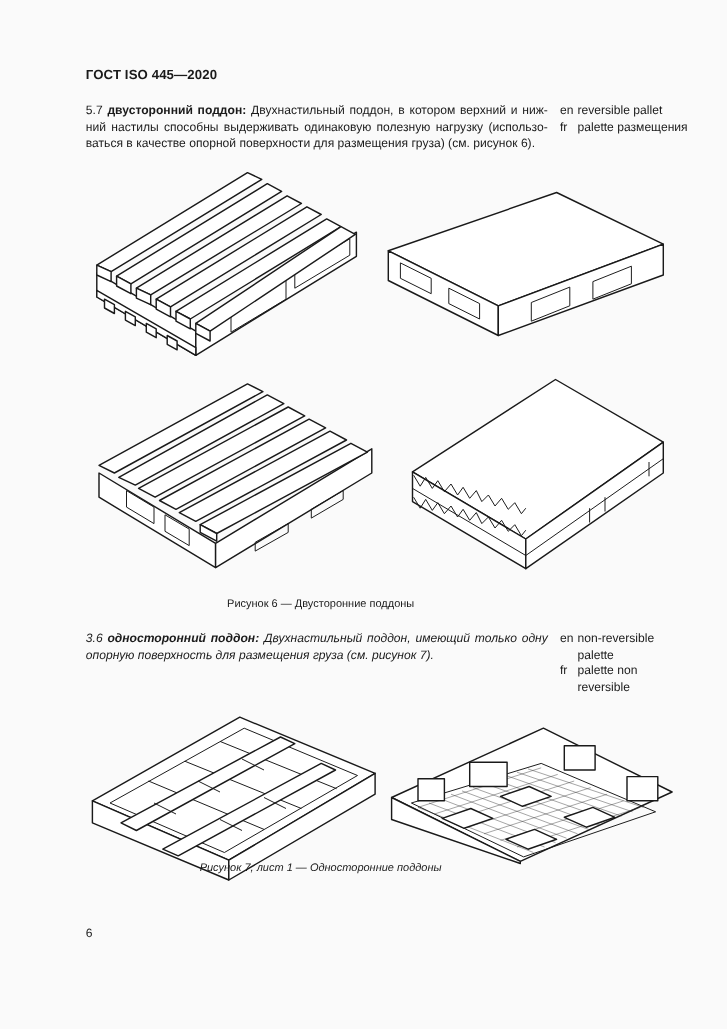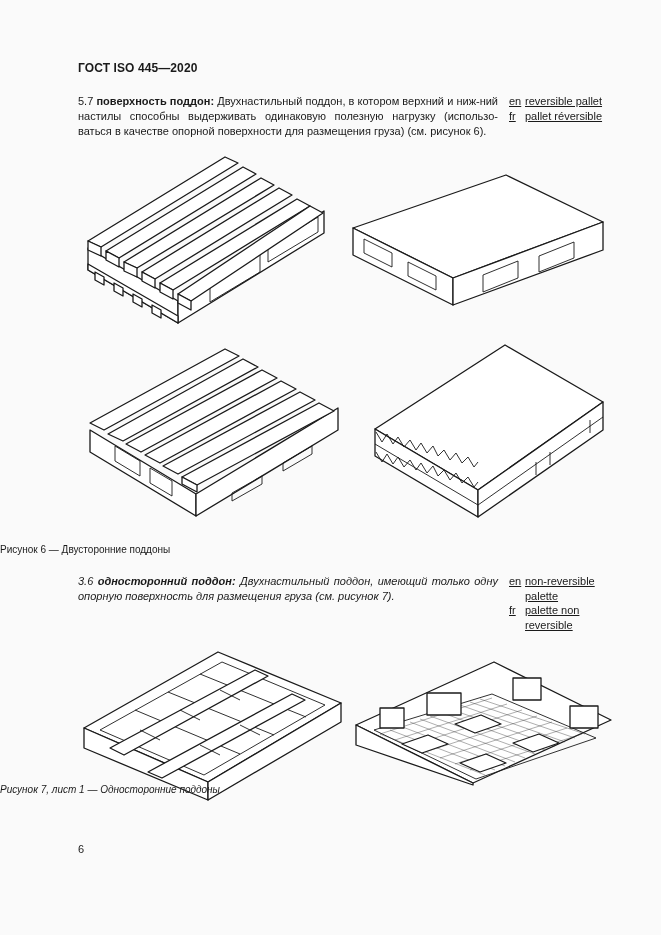--- a/index.html
+++ b/index.html
@@ -4,48 +4,48 @@
 <style>
   html, body { margin: 0; padding: 0; }
   body {
     width: 661px; height: 935px; background: #fafafa; position: relative; overflow: hidden;
     font-family: "Liberation Sans", sans-serif; color: #1a1a1a;
   }
   .abs { position: absolute; }
   .hdr { left: 78px; top: 61px; font-size: 12px; font-weight: bold; letter-spacing: 0.1px; text-align: right; }
   .para { left: 78px; width: 420px; font-size: 11px; line-height: 15px; text-align: justify; }
   .para b { font-weight: bold; }
-  .terms { left: 509px; font-size: 11px; line-height: 14.5px; text-decoration: underline; }
+  .terms { left: 509px; font-size: 11px; line-height: 14.5px; }
   .terms .row { display: flex; }
   .terms .lang { width: 16px; }
-  .caption { font-size: 10px; left: 0; width: 583px; }
+  .caption { font-size: 10px; left: 0; width: 583px; text-align: center; }
   .pagenum { left: 78px; top: 843px; font-size: 11px; }
   svg { position: absolute; overflow: visible; }
   svg .ln { fill: #fff; stroke: #1a1a1a; stroke-width: 1.3; stroke-linejoin: round; }
   svg .th { fill: none; stroke: #1a1a1a; stroke-width: 0.9; }
   svg .mesh { fill: none; stroke: #333; stroke-width: 0.4; }
 </style>
 </head>
 <body>
 
 <div class="abs hdr">ГОСТ ISO 445—2020</div>
 
 <div class="abs para" style="top:94px;">
   <span>5.7</span>
-  <b>поверхность поддон:</b>
+  <b>двусторонний поддон:</b>
   <span>Двухнастильный поддон, в котором верхний и ниж-ний настилы способны выдерживать одинаковую полезную нагрузку (использо-ваться в качестве опорной поверхности для размещения груза) (см. рисунок 6).</span>
 </div>
 <div class="abs terms" style="top:94px;">
   <div class="row">
       <span class="lang">en</span>
       <span>reversible pallet</span>
     </div>
   <div class="row">
       <span class="lang">fr</span>
-      <span>pallet réversible</span>
+      <span>palette размещения</span>
     </div>
 </div>
 
 <svg style="left:0;top:0;" width="661" height="935">
 
   <polygon class="ln" points="88,248 88,270 178,323 178,301"></polygon>
   <polygon class="ln" points="178,301 178,323 324,233 324,211"></polygon>
   <polygon class="ln" points="88,270 178,323 178,316 88,264"></polygon>
 
   <polygon class="ln" points="95,272 95,280 104,285 104,277"></polygon>

